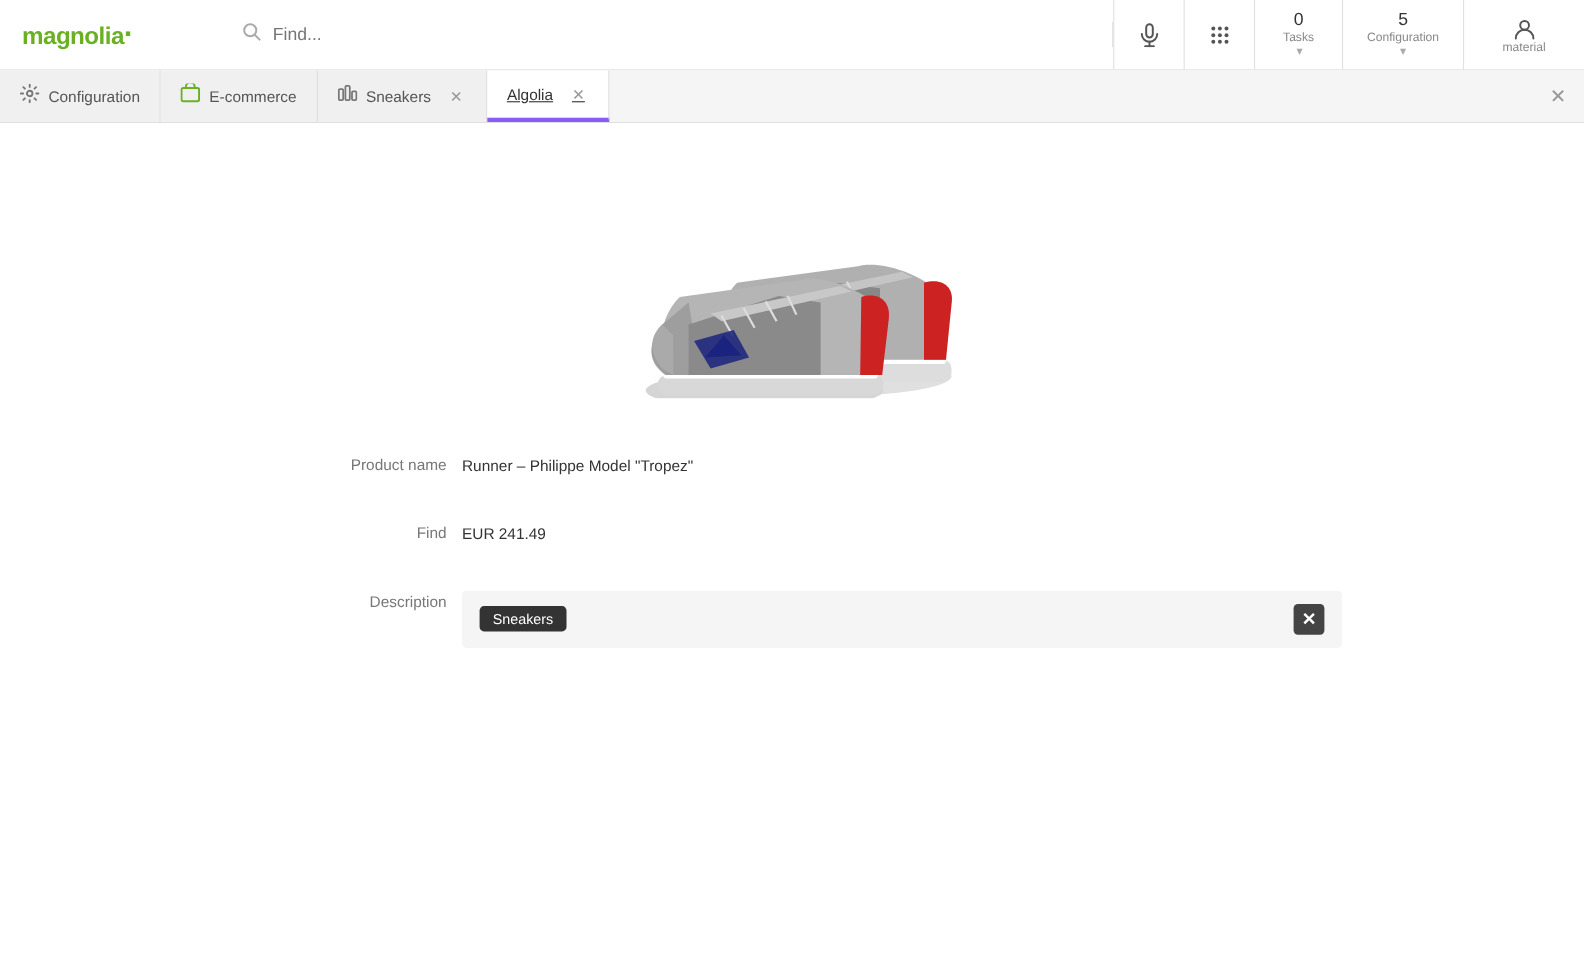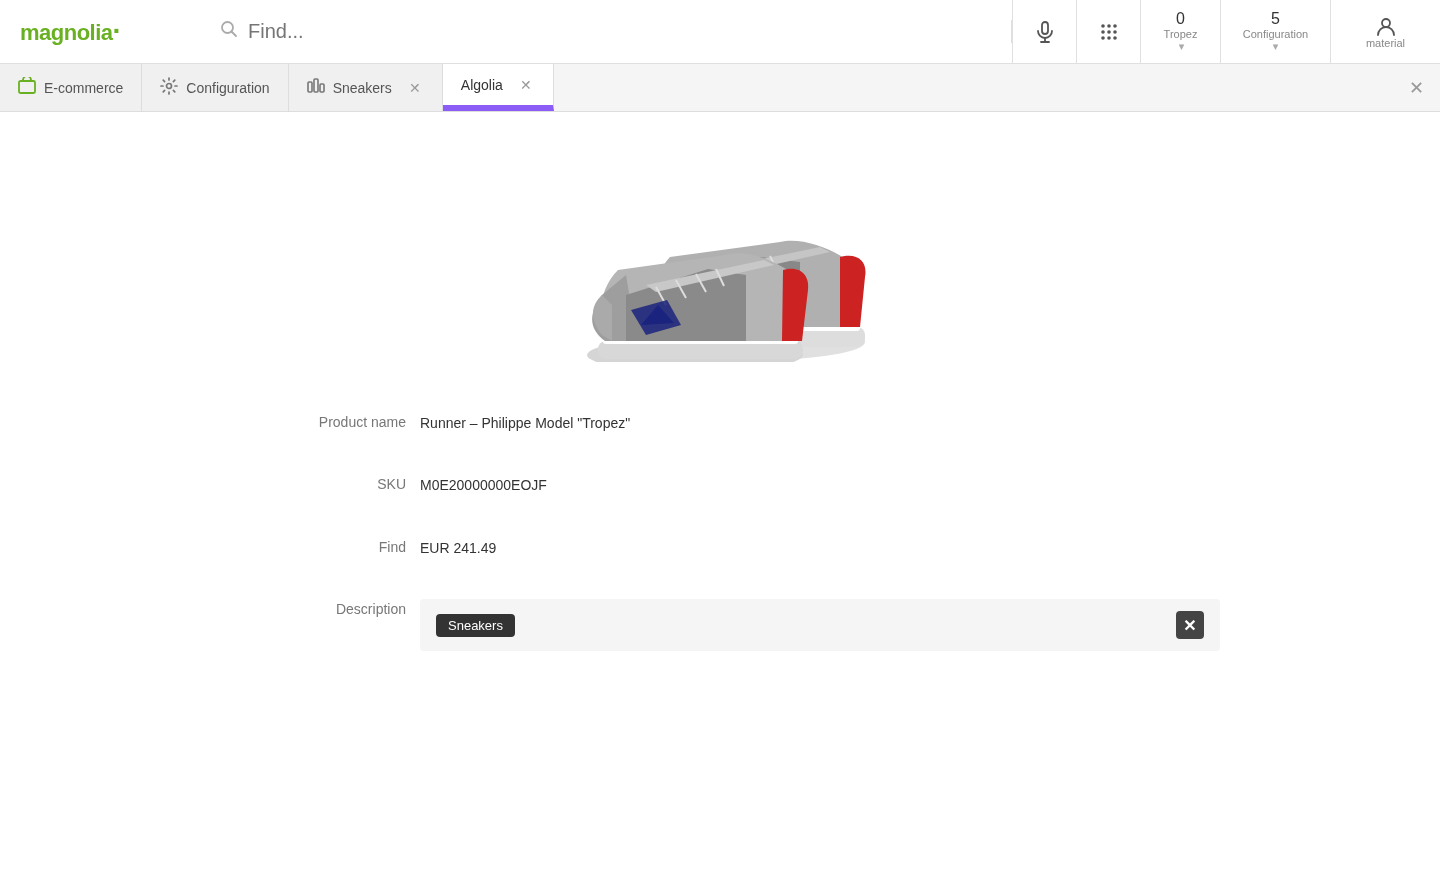--- a/index.html
+++ b/index.html
@@ -34,21 +34,21 @@
       border-right: 1px solid #e0e0e0;
     }
     .search-icon-wrap {
       color: #aaa;
       margin-right: 10px;
       font-size: 18px;
     }
     .search-input {
       border: none;
       outline: none;
-      font-size: 20px;
+      font-size: 16px;
       color: #999;
       width: 100%;
       background: transparent;
     }
     .topbar-action {
       display: flex;
       flex-direction: column;
       align-items: center;
       justify-content: center;
       width: 80px;
@@ -104,22 +104,23 @@
       font-size: 14px;
       color: #555;
       border-right: 1px solid #ddd;
       white-space: nowrap;
       background: #f0f0f0;
       gap: 8px;
     }
     .tab.active {
       background: #fff;
       color: #333;
-      border-bottom: 6px solid #8b5cf6;
+      border-bottom: 4px solid #8b5cf6;
       font-weight: 500;
+      text-decoration: underline;
     }
     .tab-icon { font-size: 16px; }
     .tab-close {
       font-size: 14px;
       color: #999;
       margin-left: 6px;
       width: 18px;
       height: 18px;
       display: flex;
       align-items: center;
@@ -268,59 +269,59 @@
       <circle cx="10" cy="10" r="1.8" fill="#555"></circle>
       <circle cx="16" cy="10" r="1.8" fill="#555"></circle>
       <circle cx="4" cy="16" r="1.8" fill="#555"></circle>
       <circle cx="10" cy="16" r="1.8" fill="#555"></circle>
       <circle cx="16" cy="16" r="1.8" fill="#555"></circle>
     </svg>
   </div>
 
   <div class="topbar-action">
     <span class="count-label">0</span>
-    <span class="action-label">Tropez</span>
+    <span class="action-label">Tasks</span>
     <span style="font-size:11px;color:#aaa;margin-left:2px;">▾</span>
   </div>
 
   <div class="topbar-action topbar-action-wide" style="position:relative;">
     <span class="count-label" style="position:relative;">5</span>
     <span class="action-label">Configuration</span>
     <span style="font-size:11px;color:#aaa;">▾</span>
   </div>
 
   <div class="topbar-action topbar-action-wide">
     <svg width="22" height="22" viewBox="0 0 22 22" fill="none">
       <circle cx="11" cy="8" r="4" stroke="#555" stroke-width="1.8"></circle>
       <path d="M3 20c0-4.418 3.582-8 8-8s8 3.582 8 8" stroke="#555" stroke-width="1.8" stroke-linecap="round"></path>
     </svg>
     <span class="action-label">material</span>
   </div>
 </div>
 
 <div class="tabbar">
+
+  <div class="tab">
+    <span class="tab-icon">
+      <svg width="18" height="18" viewBox="0 0 18 18" fill="none">
+        <circle cx="9" cy="9" r="2.5" stroke="#777" stroke-width="1.7"></circle>
+        <path d="M9 1v2M9 15v2M1 9h2M15 9h2M3.22 3.22l1.41 1.41M13.37 13.37l1.41 1.41M3.22 14.78l1.41-1.41M13.37 4.63l1.41-1.41" stroke="#777" stroke-width="1.7" stroke-linecap="round"></path>
+      </svg>
+    </span>
+    <span>Configuration</span>
+  </div>
 
   <div class="tab">
     <span class="tab-icon" style="color:#6ab023;">
       <svg width="18" height="18" viewBox="0 0 18 18" fill="none">
         <rect x="1" y="4" width="16" height="12" rx="1.5" stroke="#6ab023" stroke-width="1.8"></rect>
         <path d="M5 4V3a4 4 0 018 0v1" stroke="#6ab023" stroke-width="1.8"></path>
       </svg>
     </span>
     <span>E-commerce</span>
-  </div>
-
-  <div class="tab">
-    <span class="tab-icon">
-      <svg width="18" height="18" viewBox="0 0 18 18" fill="none">
-        <circle cx="9" cy="9" r="2.5" stroke="#777" stroke-width="1.7"></circle>
-        <path d="M9 1v2M9 15v2M1 9h2M15 9h2M3.22 3.22l1.41 1.41M13.37 13.37l1.41 1.41M3.22 14.78l1.41-1.41M13.37 4.63l1.41-1.41" stroke="#777" stroke-width="1.7" stroke-linecap="round"></path>
-      </svg>
-    </span>
-    <span>Configuration</span>
   </div>
 
   <div class="tab">
     <span class="tab-icon">
       <svg width="18" height="18" viewBox="0 0 18 18" fill="none">
         <rect x="1" y="5" width="4" height="10" rx="1" stroke="#777" stroke-width="1.6"></rect>
         <rect x="7" y="2" width="4" height="13" rx="1" stroke="#777" stroke-width="1.6"></rect>
         <rect x="13" y="7" width="4" height="8" rx="1" stroke="#777" stroke-width="1.6"></rect>
       </svg>
     </span>
@@ -404,24 +405,20 @@
           </g>
         </svg>
       </div>
     </div>
 
     <div class="field-row">
       <div class="field-label">Product name</div>
       <div class="field-value">Runner – Philippe Model "Tropez"</div>
     </div>
 
-    <div class="field-row">
-      <div class="field-label">SKU</div>
-      <div class="field-value">M0E20000000EOJF</div>
-    </div>
 
 
     <div class="field-row">
       <div class="field-label">Find</div>
       <div class="field-value">EUR 241.49</div>
     </div>
 
     <div class="categories-area">
       <div class="field-label">Description</div>
       <div class="categories-box">

